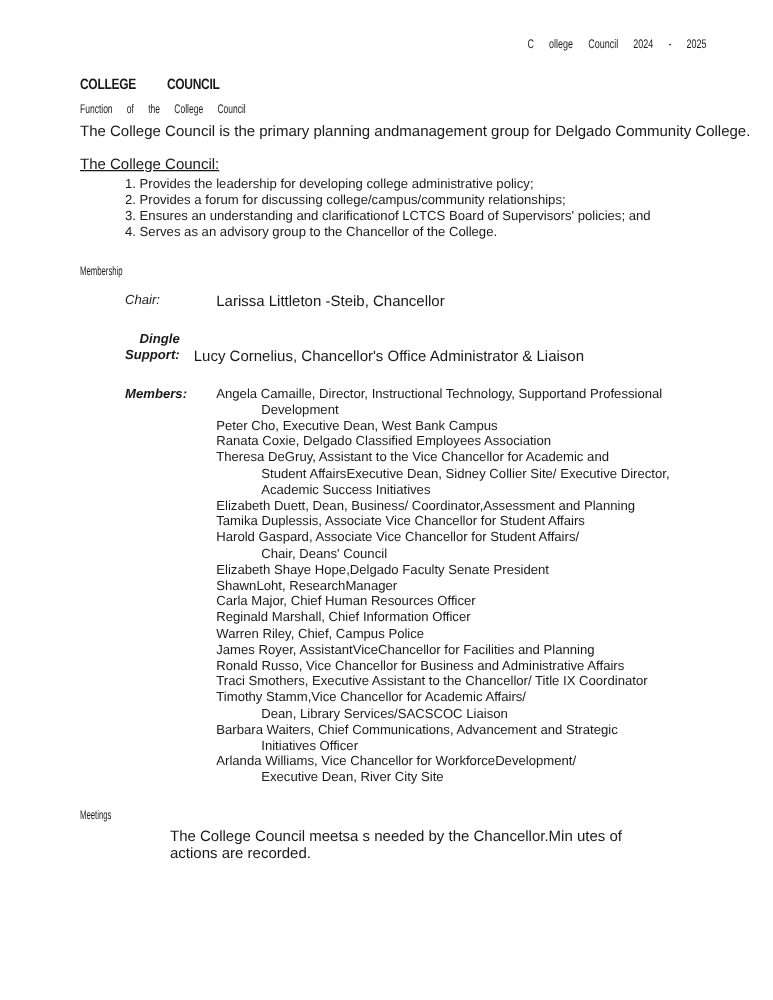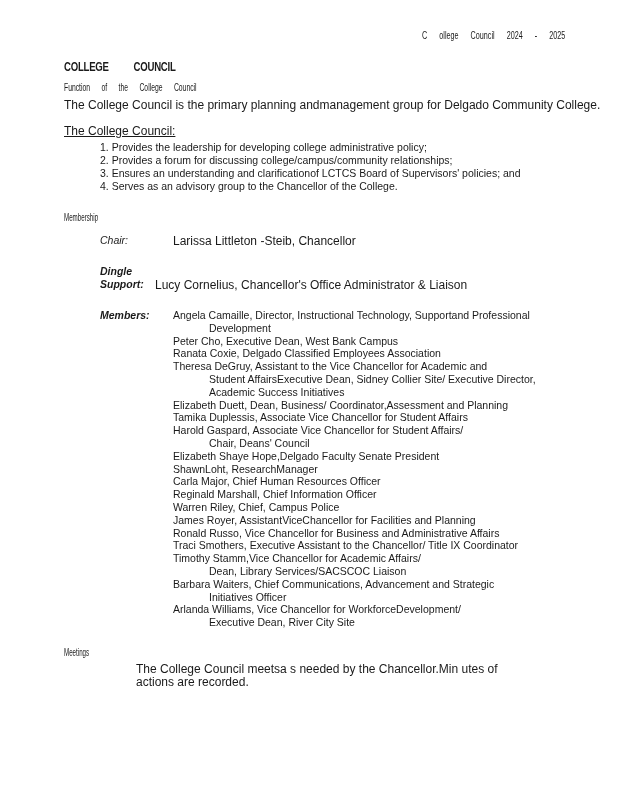--- a/index.html
+++ b/index.html
@@ -9,21 +9,21 @@
   .hdr { top: 30px; left: 422px; font-size: 10px; transform: scaleX(0.72); transform-origin: left top; word-spacing: 14px; }
   .title { top: 60px; left: 64px; font-size: 12px; font-weight: bold; transform: scaleX(0.8); transform-origin: left top; word-spacing: 28px; letter-spacing: -0.3px; }
   .subtitle { top: 82px; left: 64px; font-size: 10px; transform: scaleX(0.68); transform-origin: left top; word-spacing: 14px; }
   .body-text { font-size: 12px; }
   .p1 { top: 98px; left: 64px; }
   .p2 { top: 124px; left: 64px; text-decoration: underline; }
   .list { top: 141px; left: 100px; line-height: 13px; }
   .list div { font-size: 10.5px; }
   .sec-label { font-size: 10px; transform: scaleX(0.62); transform-origin: left top; }
   .mem-label { top: 212px; left: 64px; }
-  .role { font-size: 10.5px; font-style: italic; font-weight: bold; left: 100px; }
+  .role { font-size: 10.5px; font-style: italic; font-weight: bold; left: 100px; text-align: right; }
   .chair-lbl { top: 234px; font-weight: normal; }
   .chair-val { top: 234px; left: 173px; }
   .staff-lbl { top: 265px; line-height: 13px; }
   .staff-val { top: 278px; left: 155px; }
   .members-lbl { top: 309px; }
   .members { top: 309px; left: 173px; line-height: 12.8px; }
   .members .m { font-size: 10.5px; }
   .members .cont { padding-left: 36px; }
   .meet-label { top: 647px; left: 64px; }
   .meet-text { top: 647px; left: 136px; line-height: 13px; white-space: normal; width: 400px; margin-top: 16px; }

